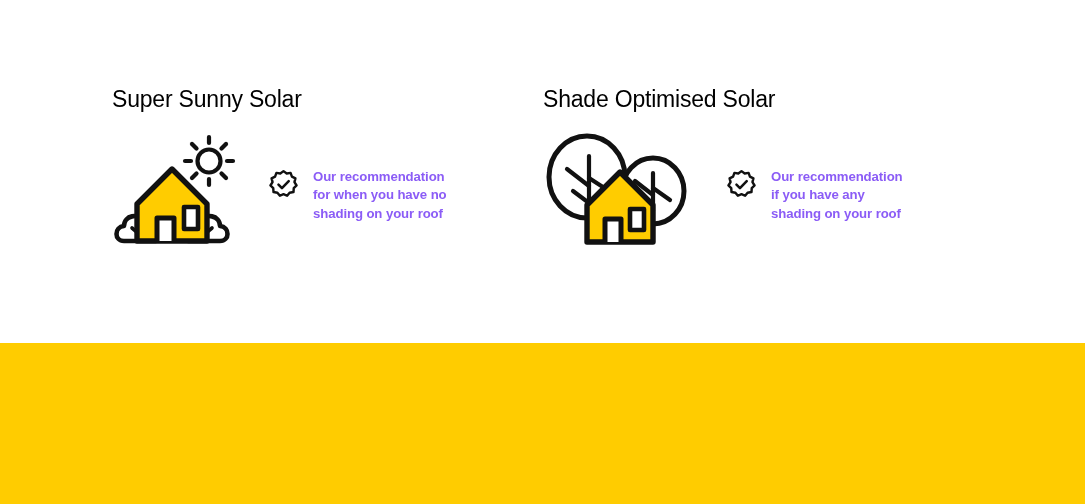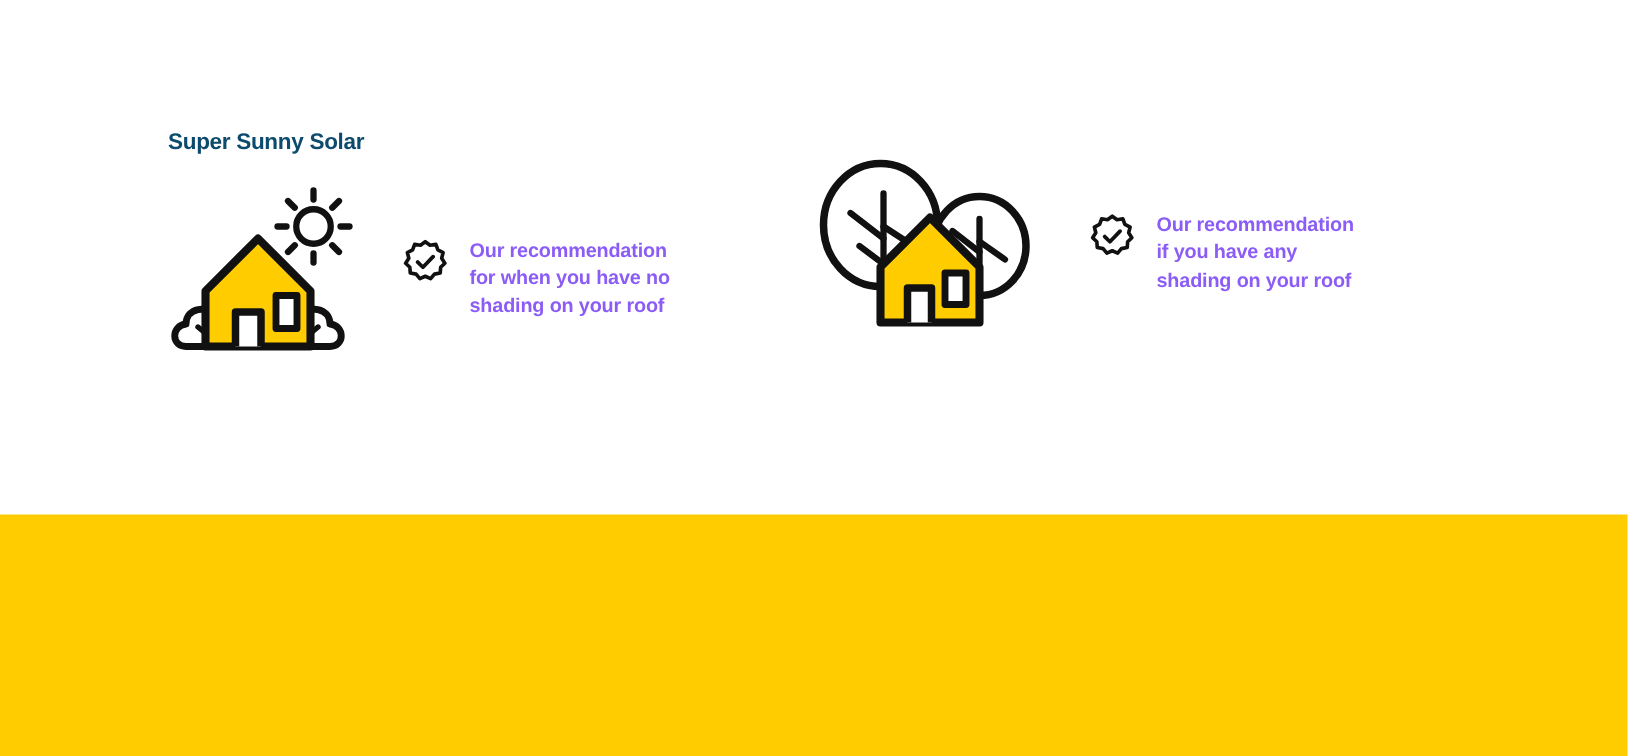--- a/index.html
+++ b/index.html
@@ -26,24 +26,24 @@
   
   .col {
     position: absolute;
     top: 86px;
   }
   .col-1 { left: 112px; width: 400px; }
   .col-2 { left: 543px; width: 430px; }
 
   .col-title {
     font-family: "Liberation Sans", sans-serif;
-    font-size: 15px;
-    font-weight: bold;
+    font-size: 23px;
+    font-weight: normal;
     letter-spacing: -0.2px;
-    color: #0c4a6e;
+    color: #000000;
     margin: 0;
     white-space: nowrap;
   }
 
   .col-body {
     display: flex;
     align-items: flex-start;
   }
   .col-1 .col-body { margin-top: 16px; }
   .col-2 .col-body { margin-top: 16px; }
@@ -143,20 +143,21 @@
         <span class="rec-text">Our recommendation
 for when you have no
 shading on your roof</span>
       </div>
 
     </div>
   </div>
 
   <div class="col col-2">
 
+    <h2 class="col-title">Shade Optimised Solar</h2>
 
     <div class="col-body">
 
       <div class="illustration">
         <svg width="150" height="120" viewBox="0 0 150 120" fill="none" xmlns="http://www.w3.org/2000/svg">
 
           <ellipse cx="44" cy="48" rx="38" ry="41" fill="#ffffff" stroke="#111111" stroke-width="5"></ellipse>
 
           <g stroke="#111111" stroke-width="4.2" stroke-linecap="round">
             <line x1="46" y1="27" x2="46" y2="113"></line>

